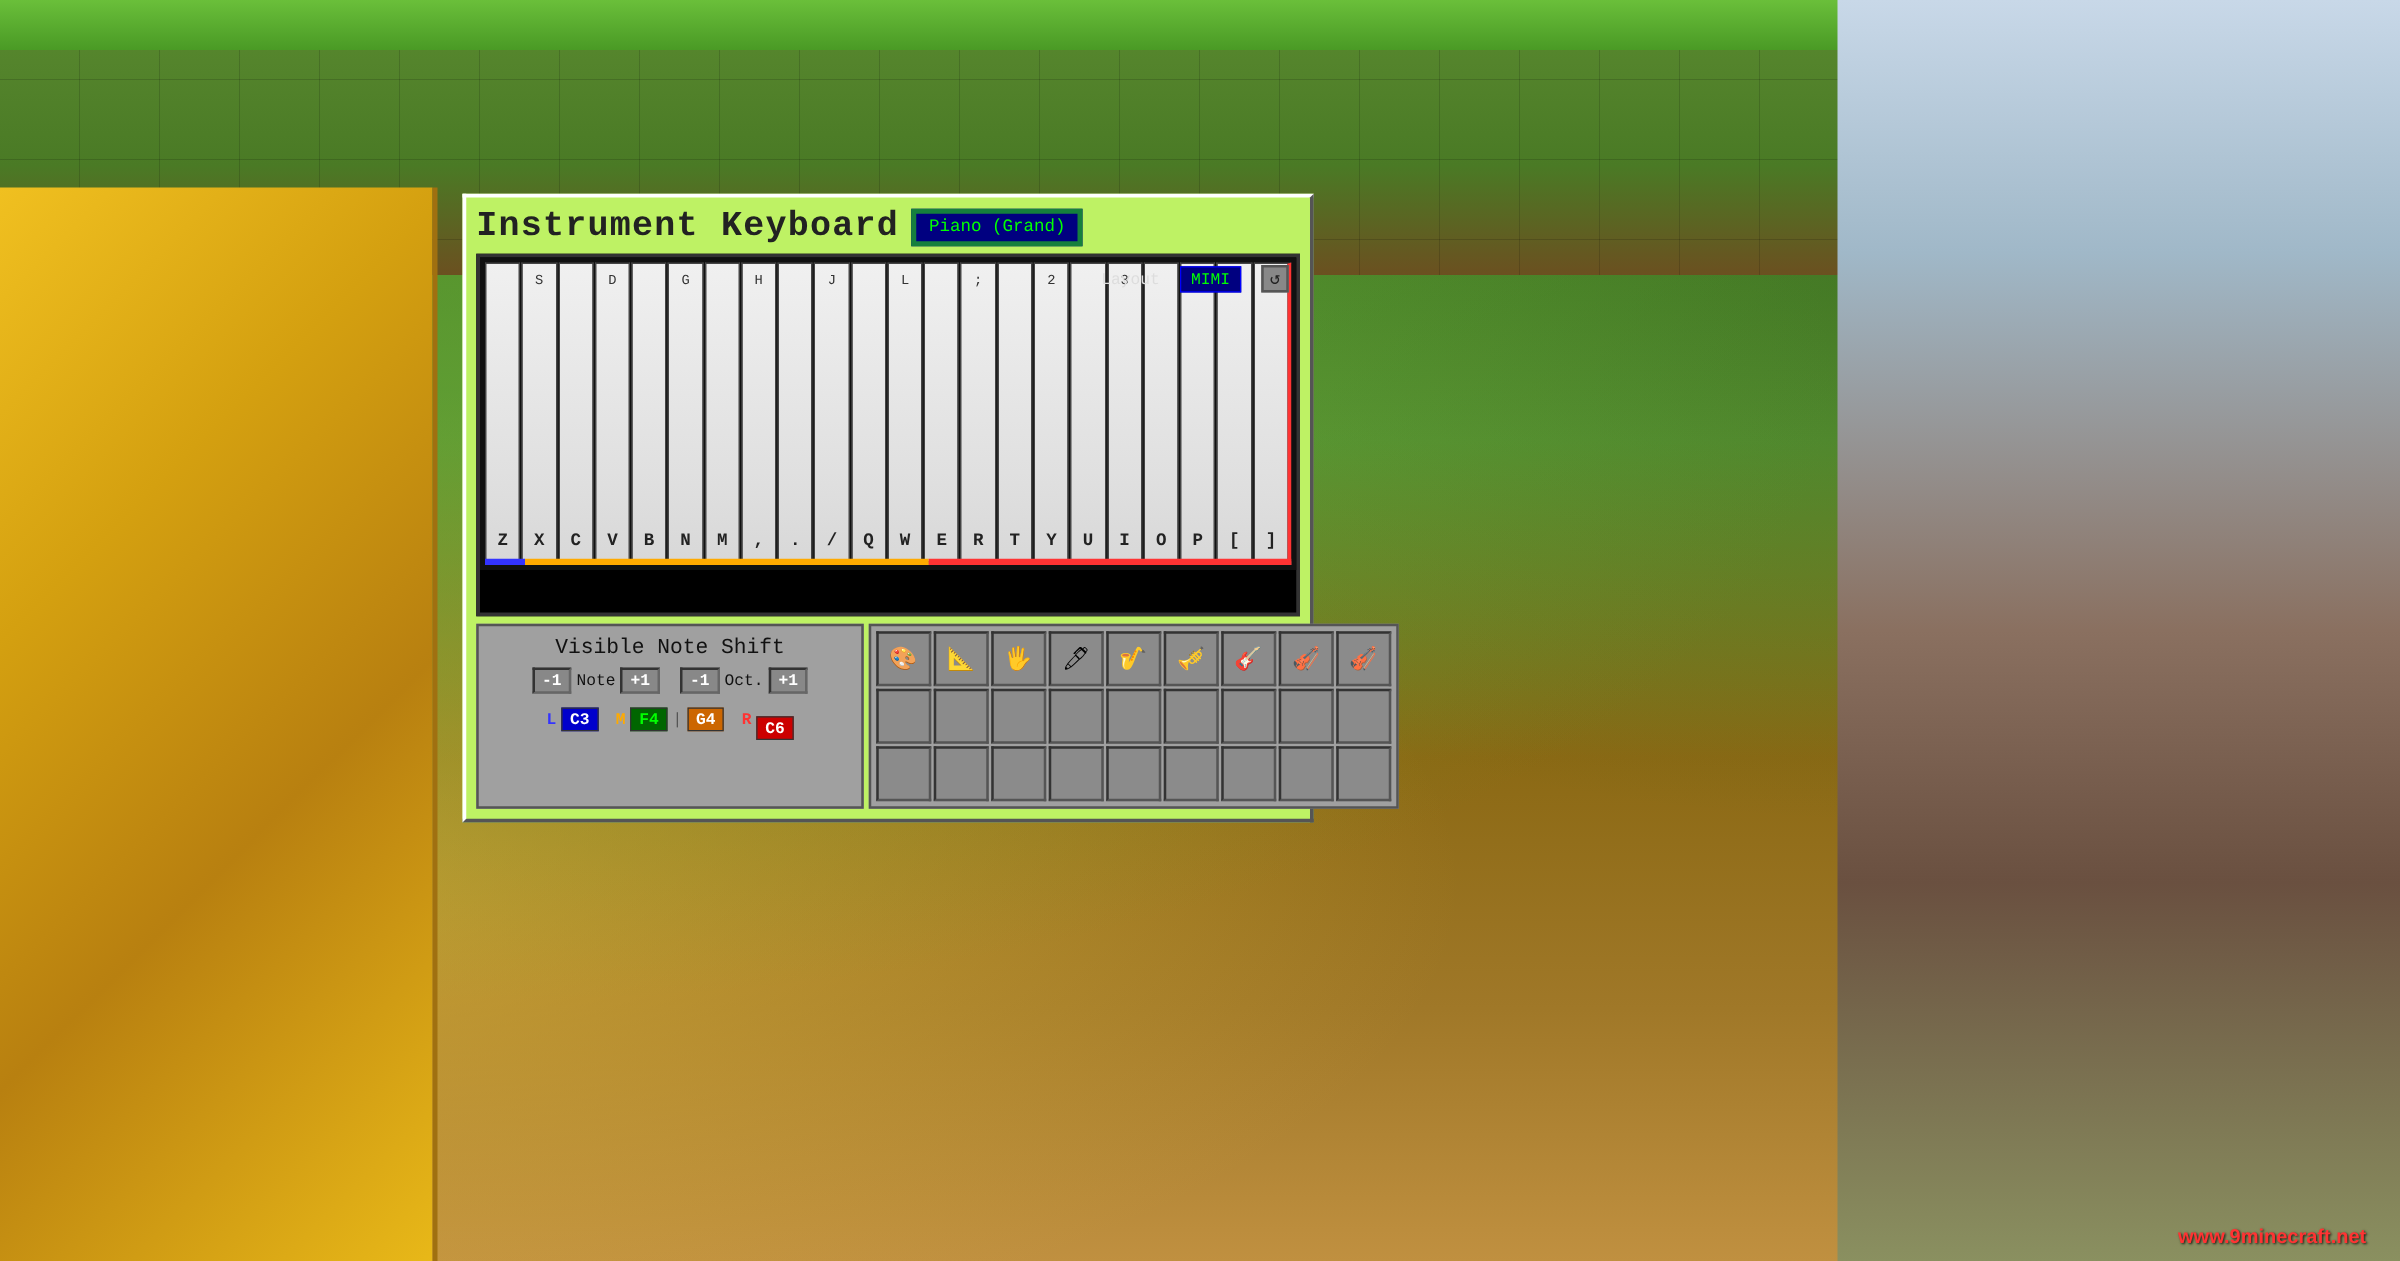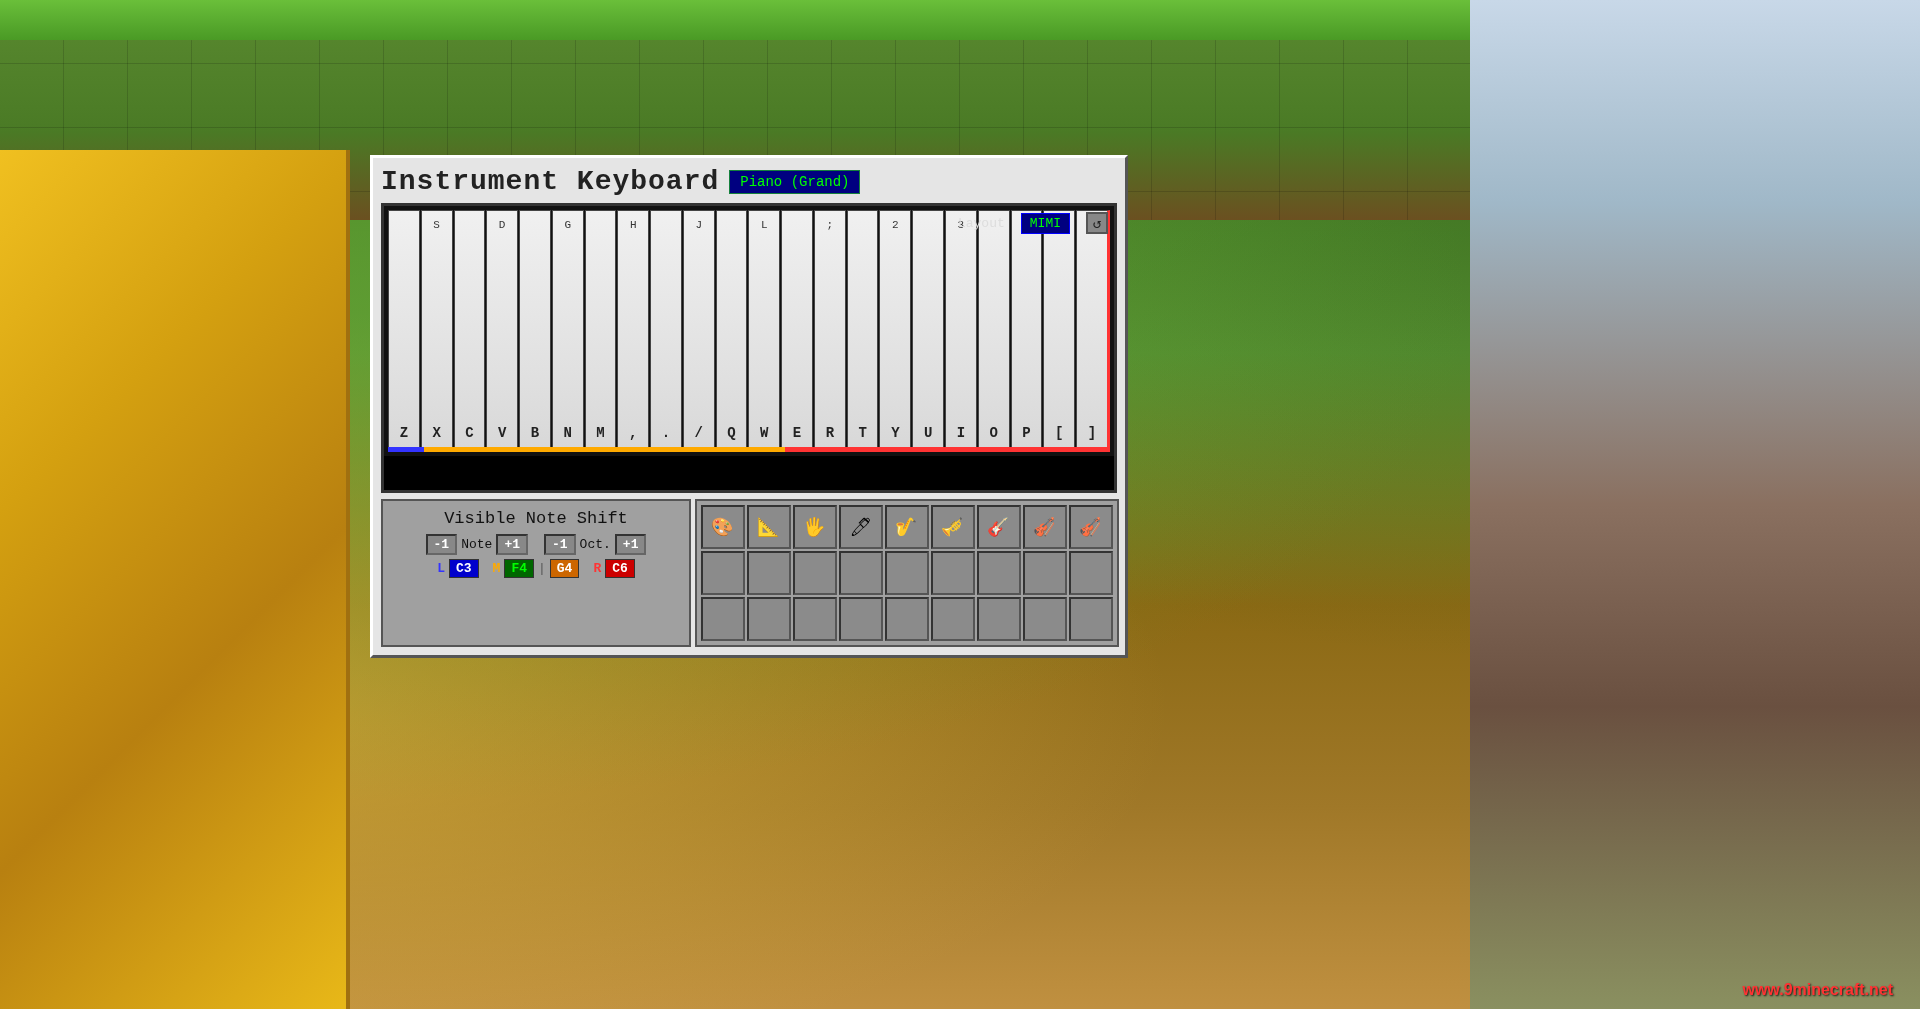--- a/index.html
+++ b/index.html
@@ -77,22 +77,22 @@
       bottom: 0;
       width: 450px;
       background: linear-gradient(180deg, #c8d8e8 0%, #a0b8c8 20%, #8a7060 50%, #6a5040 70%, #8a9060 100%);
     }
 
     
     .main-panel {
       position: absolute;
       left: 370px;
       top: 155px;
-      width: 758px;
-      background: #e5e5e5;
+      width: 681px;
+      background: #bef264;
       border: 3px solid #555;
       border-top: 3px solid #fff;
       border-left: 3px solid #fff;
       padding: 8px;
     }
 
     .panel-header {
       display: flex;
       align-items: center;
       gap: 10px;
@@ -106,21 +106,21 @@
       font-family: 'Courier New', monospace;
       letter-spacing: 1px;
     }
 
     .instrument-badge {
       background: #000080;
       color: #00ff00;
       font-size: 14px;
       font-family: 'Courier New', monospace;
       padding: 3px 10px;
-      border: 1px solid #15803d;
+      border: 4px solid #15803d;
     }
 
     
     .keyboard-container {
       background: #000;
       border: 3px solid #333;
       position: relative;
       height: 290px;
       margin-bottom: 6px;
       display: flex;
@@ -230,21 +230,21 @@
     .note-badge {
       font-family: 'Courier New', monospace;
       font-size: 13px;
       font-weight: bold;
       padding: 1px 6px;
       border: 1px solid #333;
     }
 
     .note-badge-blue { background: #0000cc; color: #fff; }
     .note-badge-green { background: #006600; color: #00ff00; }
-    .note-badge-red { background: #cc0000; color: #fff; }
+    .note-badge-red { background: #cc0000; color: #fff; margin-top: 14px; }
     .note-badge-orange { background: #cc6600; color: #fff; }
 
     .midi-row {
       display: flex;
       align-items: center;
       gap: 6px;
       margin-top: 6px;
     }
 
     .midi-label {

